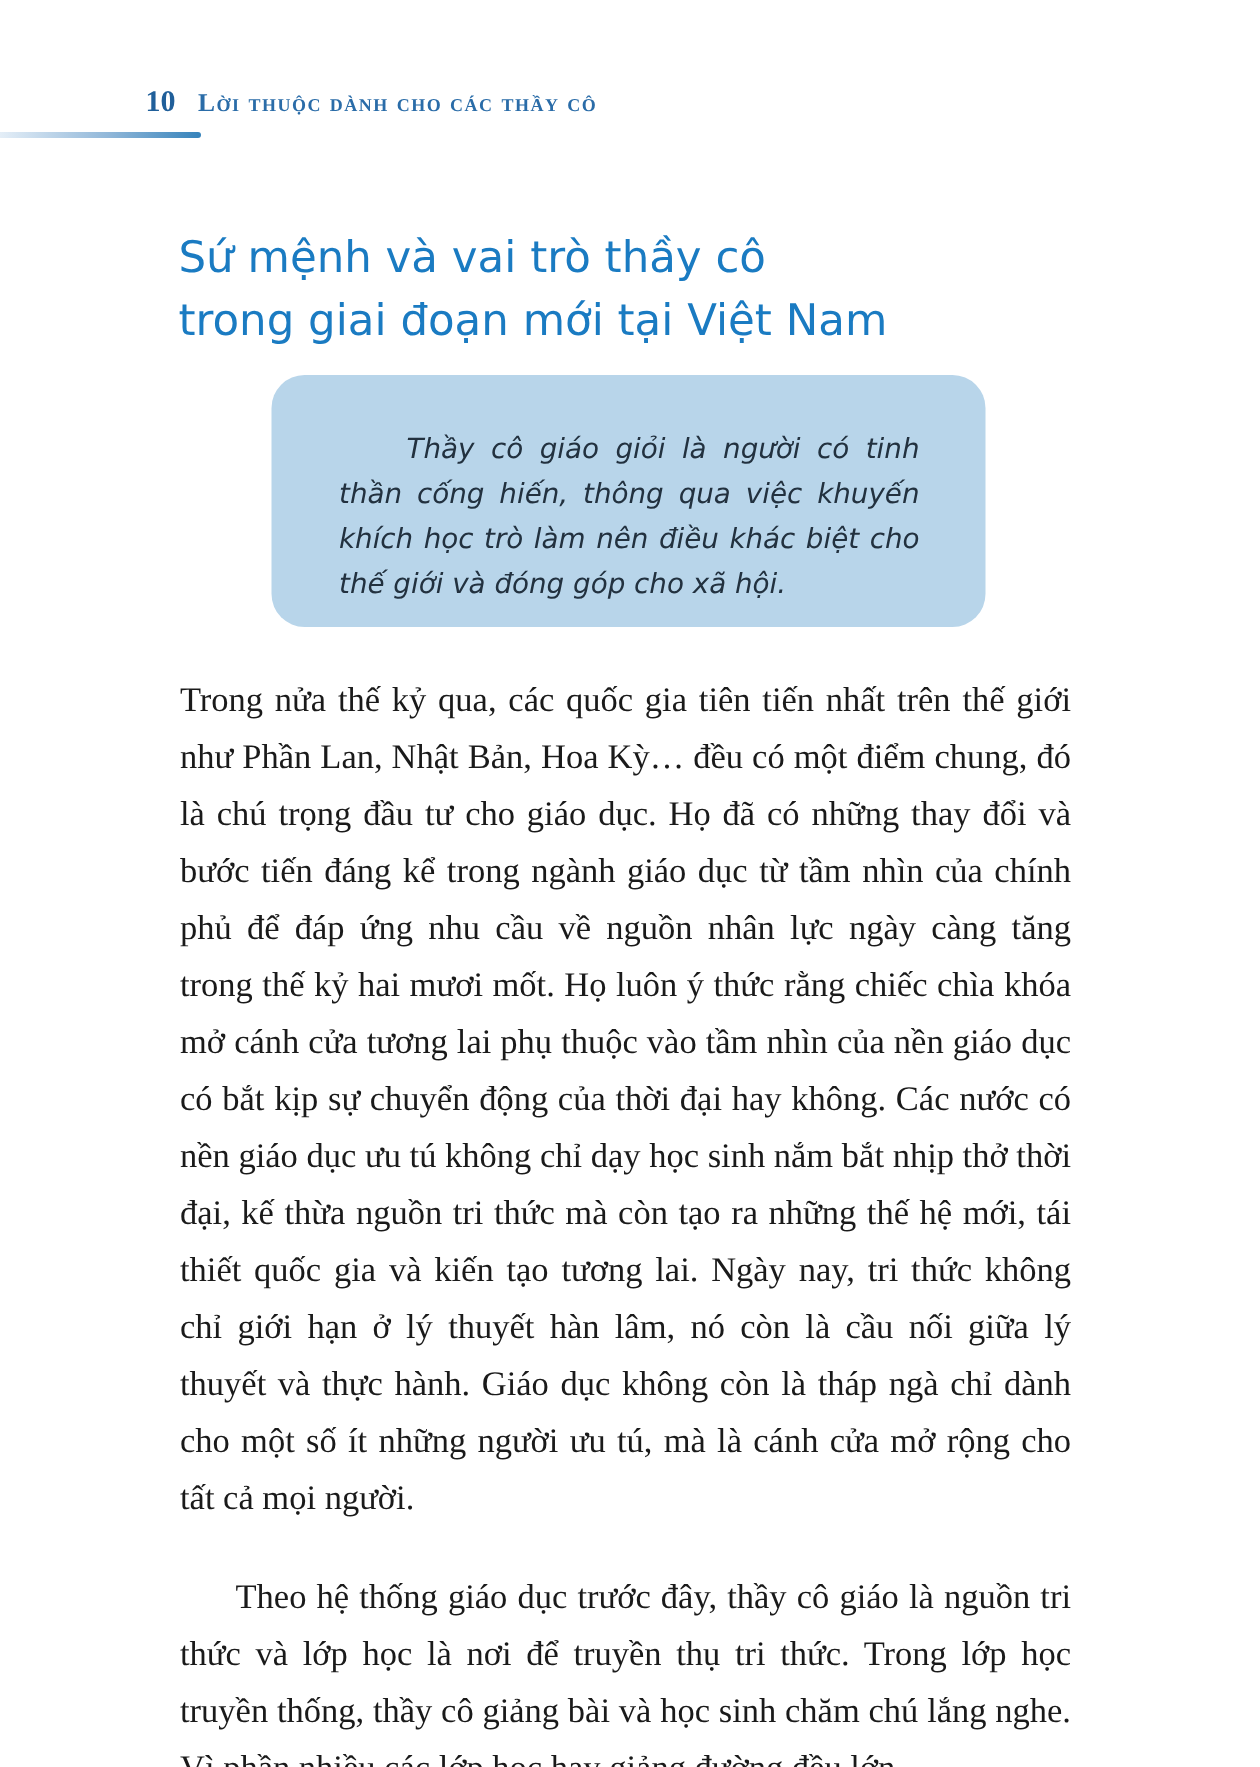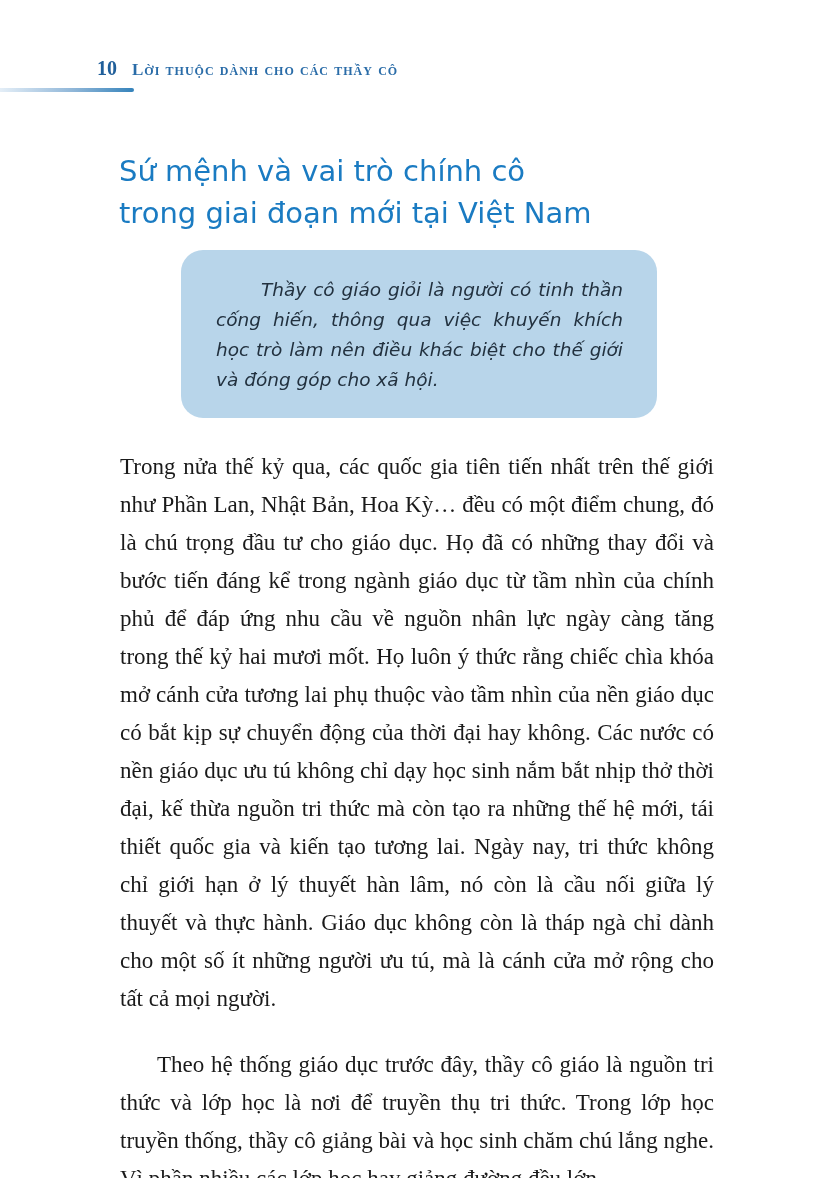--- a/index.html
+++ b/index.html
@@ -58,21 +58,21 @@
 
   
   .quote-box{
     position:absolute;left:181px;top:250px;
     width:476px;height:168px;
     background:var(--quote-box-bg);
     border-radius:22px;
     box-sizing:border-box;
   }
   .quote-text{
-    margin:0;padding:25px 34px 0 35px;
+    margin:10px;padding:25px 34px 0 35px;
     font-family:"DejaVu Sans","Liberation Sans",sans-serif;
     font-style:italic;
     font-size:18.5px;line-height:30px;
     text-align:justify;
     text-indent:45px;
     color:var(--quote-text);
   }
 
   
   .body-text{
@@ -91,21 +91,21 @@
 
 <div class="page">
 
   <header class="running-head">
     <span class="page-num">10</span>
     <span class="running-title">Lời thuộc dành cho các thầy cô</span>
   </header>
   <div class="head-rule"></div>
 
   <h1 class="chapter-title">
-    <span>Sứ mệnh và vai trò chính cô</span><br>
+    <span>Sứ mệnh và vai trò thầy cô</span><br>
     <span>trong giai đoạn mới tại Việt Nam</span>
   </h1>
 
   <aside class="quote-box">
     <p class="quote-text">Thầy cô giáo giỏi là người có tinh thần cống hiến, thông qua việc khuyến khích học trò làm nên điều khác biệt cho thế giới và đóng góp cho xã hội.</p>
   </aside>
 
   <main class="body-text">
     <p class="para">Trong nửa thế kỷ qua, các quốc gia tiên tiến nhất trên thế giới như Phần Lan, Nhật Bản, Hoa Kỳ… đều có một điểm chung, đó là chú trọng đầu tư cho giáo dục. Họ đã có những thay đổi và bước tiến đáng kể trong ngành giáo dục từ tầm nhìn của chính phủ để đáp ứng nhu cầu về nguồn nhân lực ngày càng tăng trong thế kỷ hai mươi mốt. Họ luôn ý thức rằng chiếc chìa khóa mở cánh cửa tương lai phụ thuộc vào tầm nhìn của nền giáo dục có bắt kịp sự chuyển động của thời đại hay không. Các nước có nền giáo dục ưu tú không chỉ dạy học sinh nắm bắt nhịp thở thời đại, kế thừa nguồn tri thức mà còn tạo ra những thế hệ mới, tái thiết quốc gia và kiến tạo tương lai. Ngày nay, tri thức không chỉ giới hạn ở lý thuyết hàn lâm, nó còn là cầu nối giữa lý thuyết và thực hành. Giáo dục không còn là tháp ngà chỉ dành cho một số ít những người ưu tú, mà là cánh cửa mở rộng cho tất cả mọi người.</p>
     <p class="para para-indent">Theo hệ thống giáo dục trước đây, thầy cô giáo là nguồn tri thức và lớp học là nơi để truyền thụ tri thức. Trong lớp học truyền thống, thầy cô giảng bài và học sinh chăm chú lắng nghe. Vì phần nhiều các lớp học hay giảng đường đều lớn,</p>

